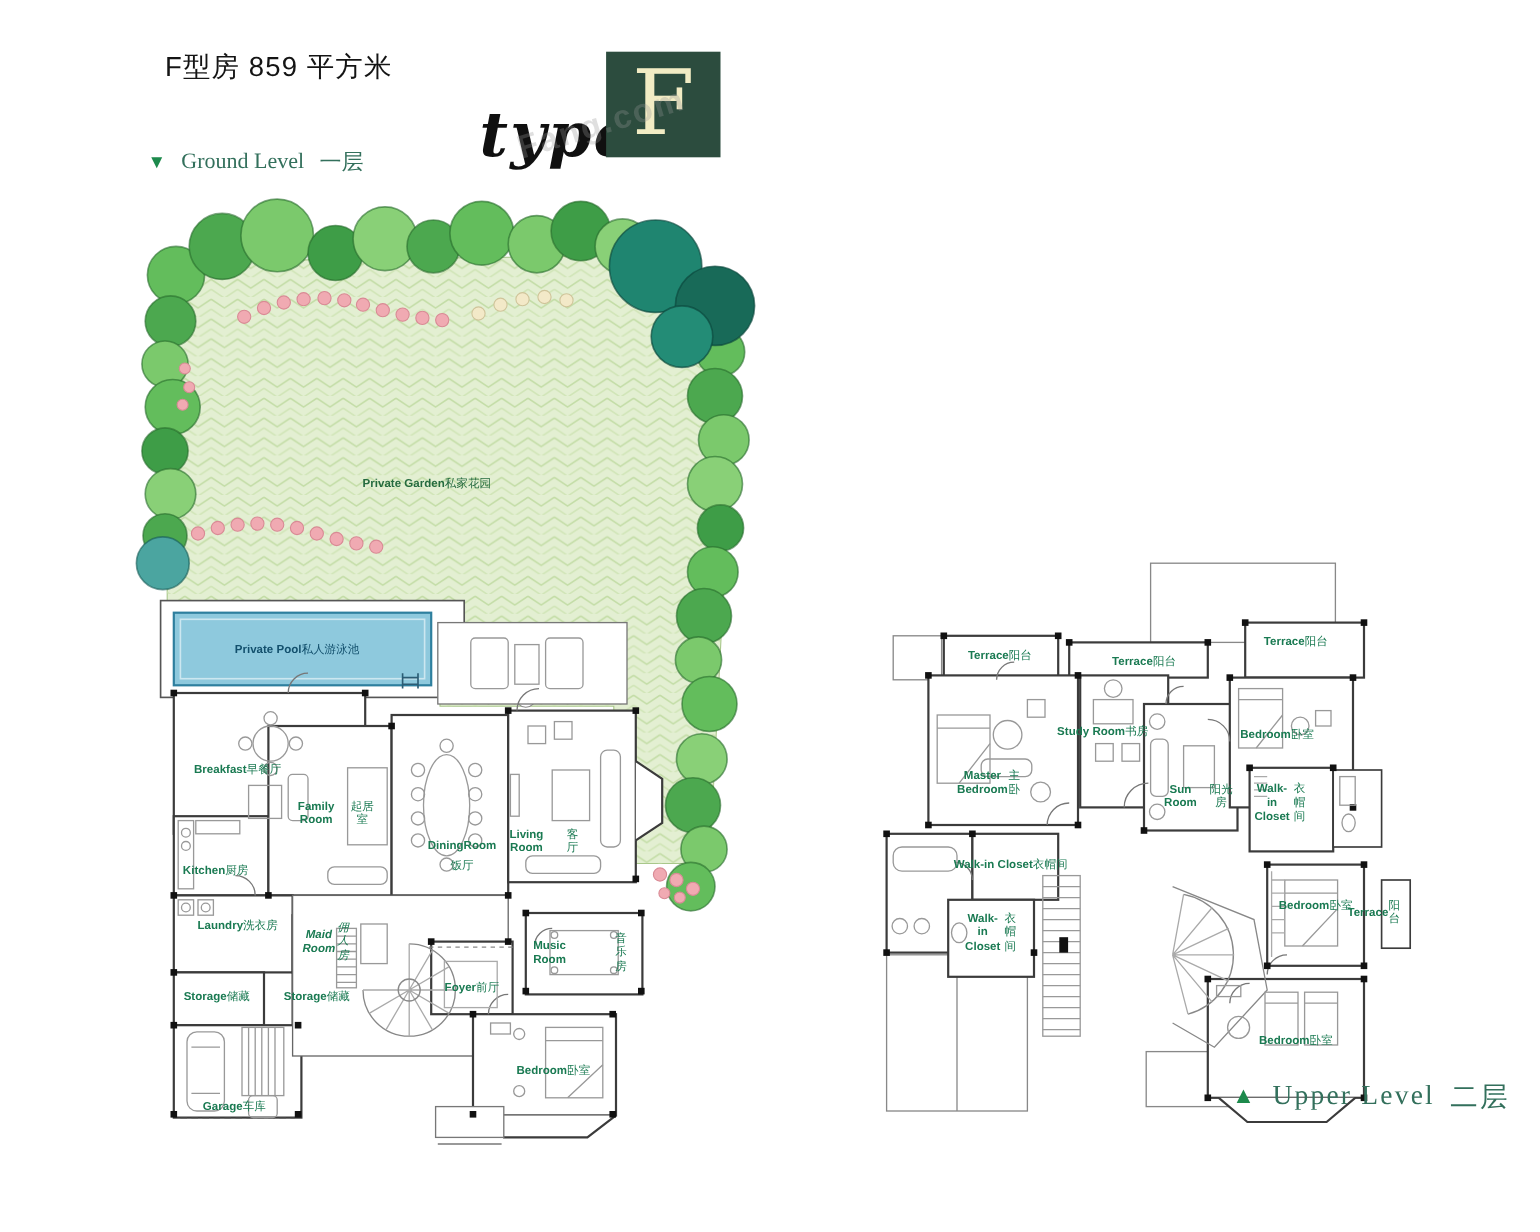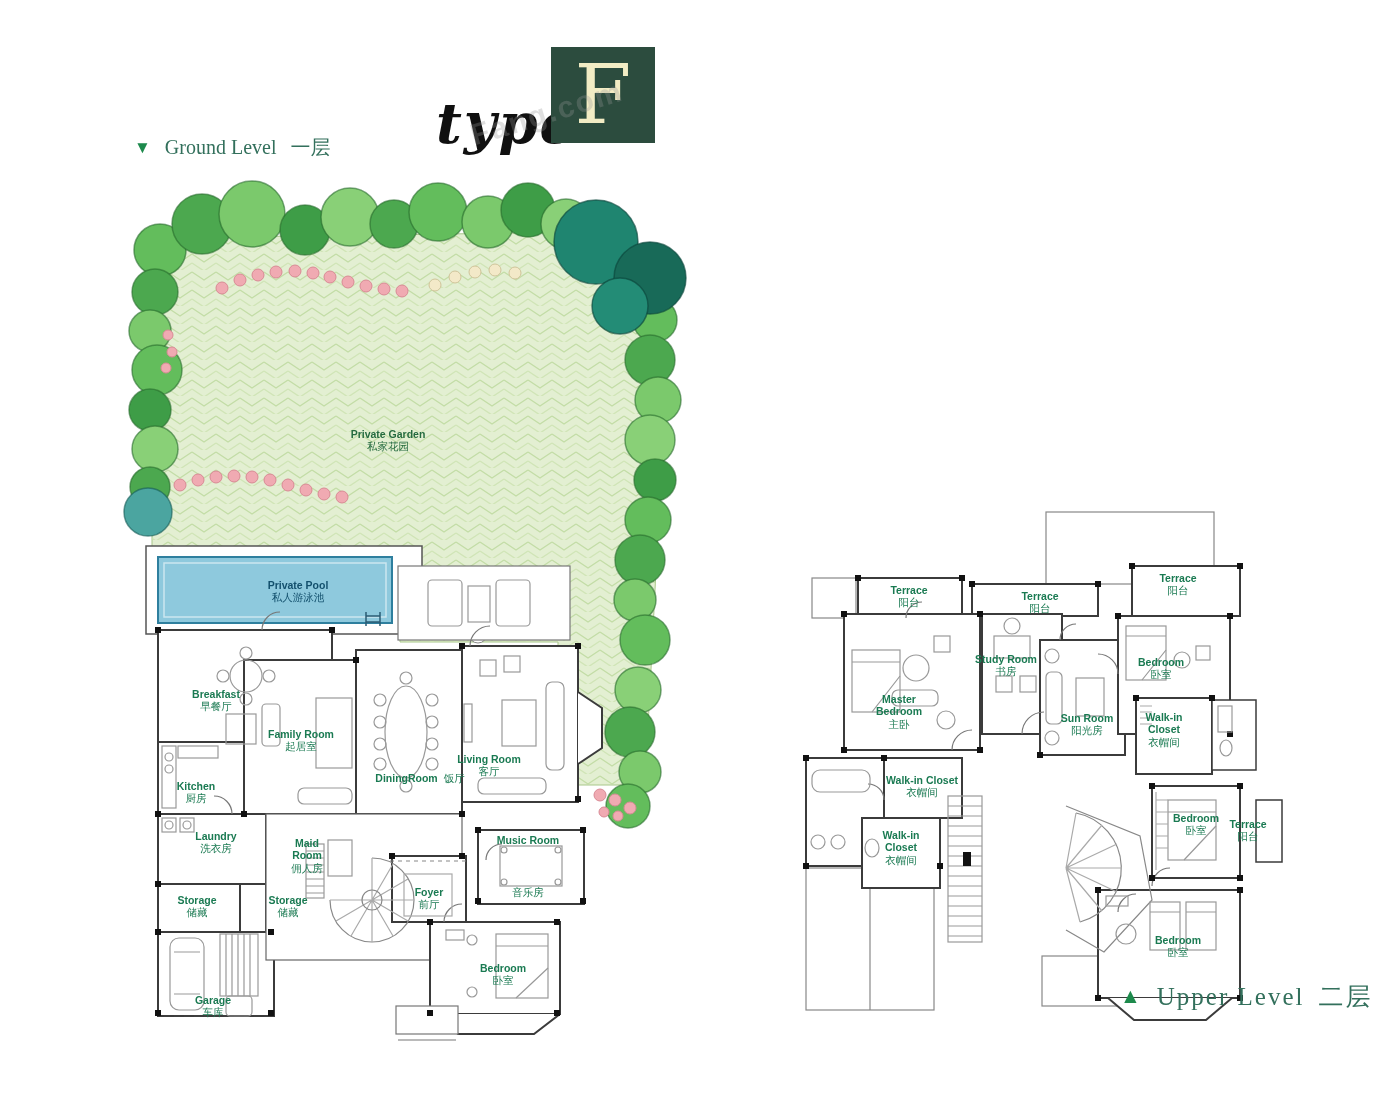--- a/index.html
+++ b/index.html
@@ -15,27 +15,27 @@
   .logo span{font-family:"DejaVu Serif",serif;font-size:82px;line-height:1;color:#f2ecc4;}
   .watermark{left:468px;top:96px;font-size:30px;color:rgba(150,150,150,.30);
              transform:rotate(-17deg);letter-spacing:2px;font-weight:700;}
   .level{display:flex;align-items:center;gap:14px;color:#33705c;
          font-family:"Liberation Serif",serif;}
   .level .tri{color:#1d8a4c;}
   .level.g{left:134px;top:134px;font-size:20px;}
   .level.g .tri{font-size:17px;}
   .level.u{left:1120px;top:980px;font-size:25px;letter-spacing:2px;}
   .level.u .tri{font-size:21px;}
-  .rlabel{position:absolute;transform:translate(-50%,-50%);display:flex;flex-direction:column;
+  .rlabel{position:absolute;transform:translate(-50%,-50%);display:flex;flex-direction:row;
           align-items:center;text-align:center;color:#1a7a52;font-size:10.5px;line-height:1.18;
           white-space:normal;}
   .rlabel .en{font-weight:700;}
   .rlabel .zh{font-weight:400;font-size:10.5px;}
   .rlabel.h{flex-direction:row;gap:6px;white-space:nowrap;}
-  .rlabel.pool{color:#13506d;margin-left:28px;}
+  .rlabel.pool{color:#13506d;}
   .rlabel.garden{color:#256b3f;}
 </style>
 </head>
 <body>
 
 <div class="canvas">
 
 <svg width="1400" height="1120" viewBox="0 0 1400 1120">
   <defs>
     <pattern id="fir" width="24" height="18" patternUnits="userSpaceOnUse">
@@ -380,20 +380,21 @@
     <path d="M1156,792 v78 M1156,800 h12 M1156,812 h12 M1156,824 h12 M1156,836 h12 M1156,848 h12" stroke="#aaa"></path>
 
     <rect x="1150" y="902" width="30" height="48"></rect>
         <rect x="1186" y="902" width="30" height="48"></rect>
     <path d="M1150,912 h30 M1186,912 h30"></path>
     <circle cx="1126" cy="934" r="10"></circle>
         <rect x="1106" y="896" width="22" height="10"></rect>
   </g>
 </svg>
 
+  <div class="abs title">F型房 859 平方米</div>
   <div class="abs type-script">type</div>
   <div class="abs logo">
     <span>F</span>
   </div>
   <div class="abs watermark">Fang.com</div>
 
   <div class="abs level g">
     <span class="tri">▼</span>
     <span>Ground Level</span>
     <span>一层</span>
@@ -422,29 +423,29 @@
       <span class="zh">厨房</span>
     </div>
   <div class="rlabel" style="left:301px;top:712px;width:84px;margin-top:28px;">
     <span class="en">Family Room</span>
       <span class="zh">起居室</span>
     </div>
   <div class="rlabel" style="left:489px;top:765px;width:84px;">
     <span class="en">Living Room</span>
       <span class="zh">客厅</span>
     </div>
-  <div class="rlabel h" style="left:420px;top:778px;">
+  <div class="rlabel h" style="left:420px;top:778px;flex-direction:column;">
     <span class="en">DiningRoom</span>
       <span class="zh">饭厅</span>
     </div>
   <div class="rlabel" style="left:216px;top:842px;">
     <span class="en">Laundry</span>
       <span class="zh">洗衣房</span>
     </div>
-  <div class="rlabel" style="left:307px;top:856px;width:44px;">
+  <div class="rlabel" style="left:297px;top:856px;width:44px;font-style:italic;">
     <span class="en">Maid Room</span>
       <span class="zh">佣人房</span>
     </div>
   <div class="rlabel" style="left:197px;top:906px;">
     <span class="en">Storage</span>
       <span class="zh">储藏</span>
     </div>
   <div class="rlabel" style="left:288px;top:906px;">
     <span class="en">Storage</span>
       <span class="zh">储藏</span>

